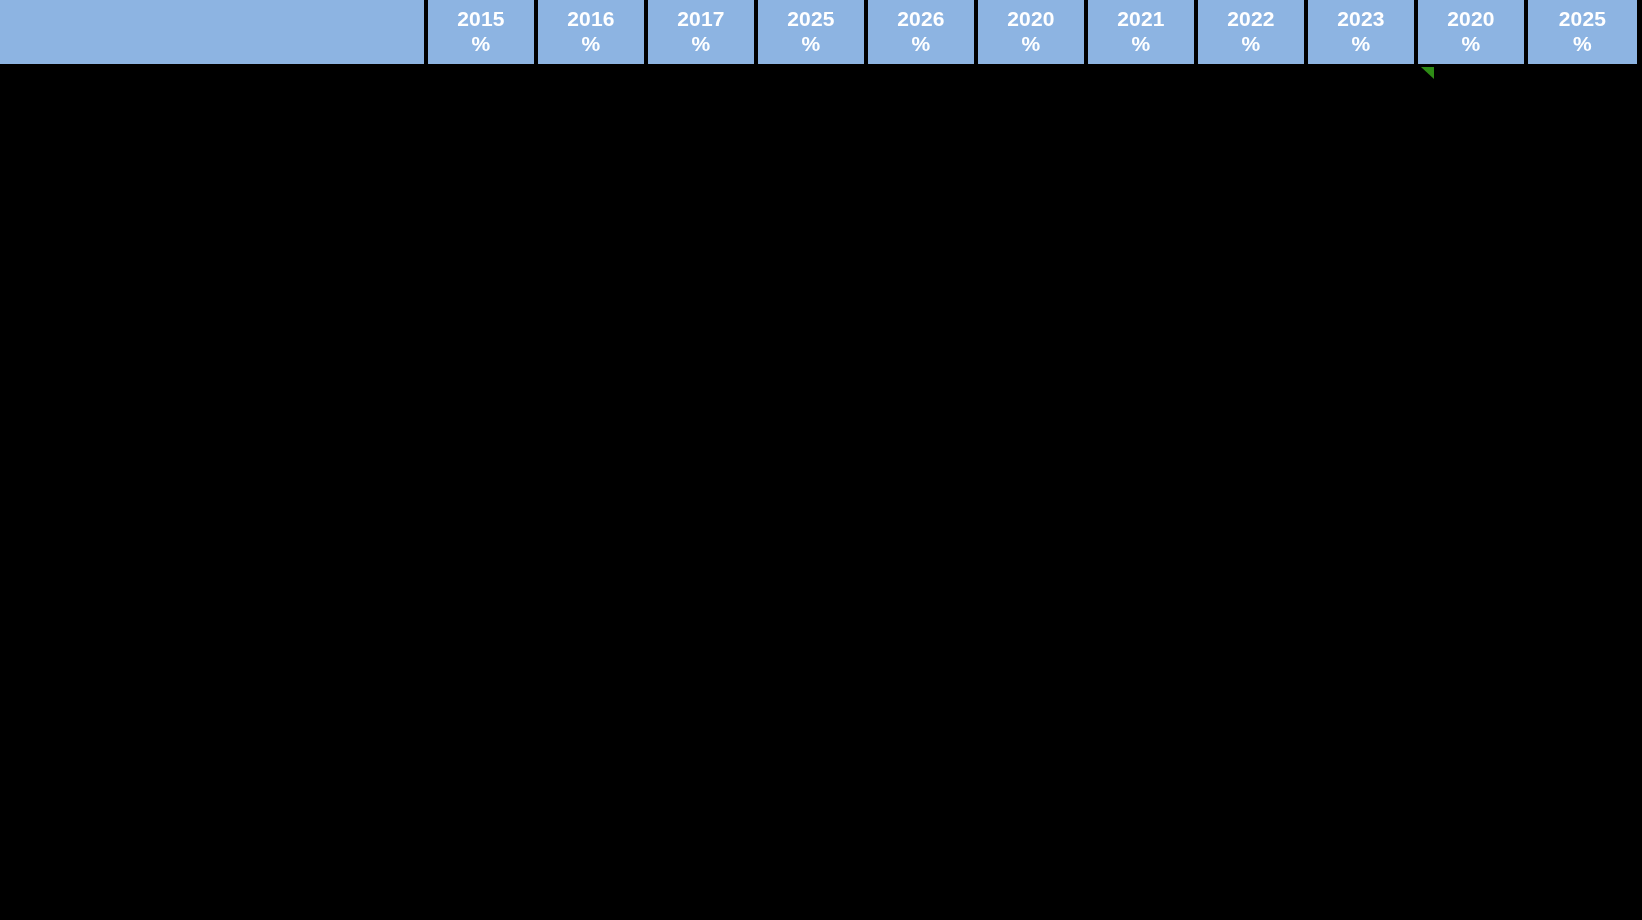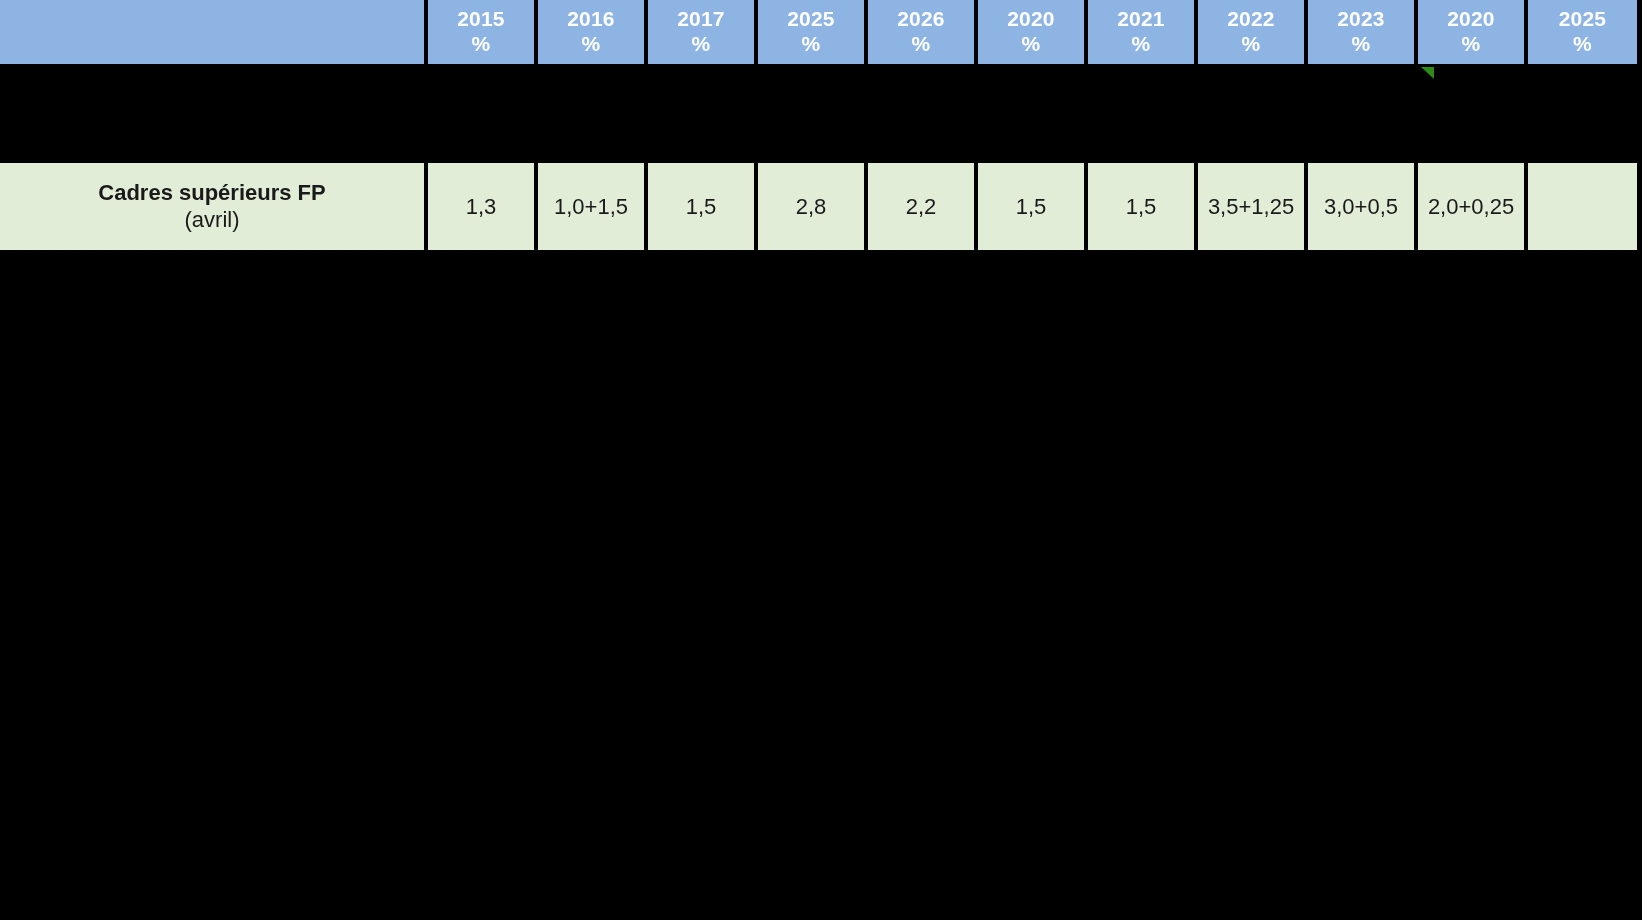--- a/index.html
+++ b/index.html
@@ -184,37 +184,19 @@
             <span class="pct">%</span>
           </th>
         </tr>
       </thead>
 
       <tbody>
         <tr class="spacer-row">
           <td colspan="12"></td>
         </tr>
 
-        <tr class="data-row">
-          <td class="row-label">
-            <span class="label-main">Cadres supérieurs FP</span>
-            <span class="label-sub">(avril)</span>
-          </td>
-
-          <td>1,3</td>
-          <td>1,0+1,5</td>
-          <td>1,5</td>
-          <td>2,8</td>
-          <td>2,2</td>
-          <td>1,5</td>
-          <td>1,5</td>
-          <td>3,5+1,25</td>
-          <td>3,0+0,5</td>
-          <td>2,0+0,25</td>
-          <td class="last-col"></td>
-        </tr>
       </tbody>
     </table>
   </div>
 
   <div class="comment-marker"></div>
 
 </div>
 
 </body></html>

